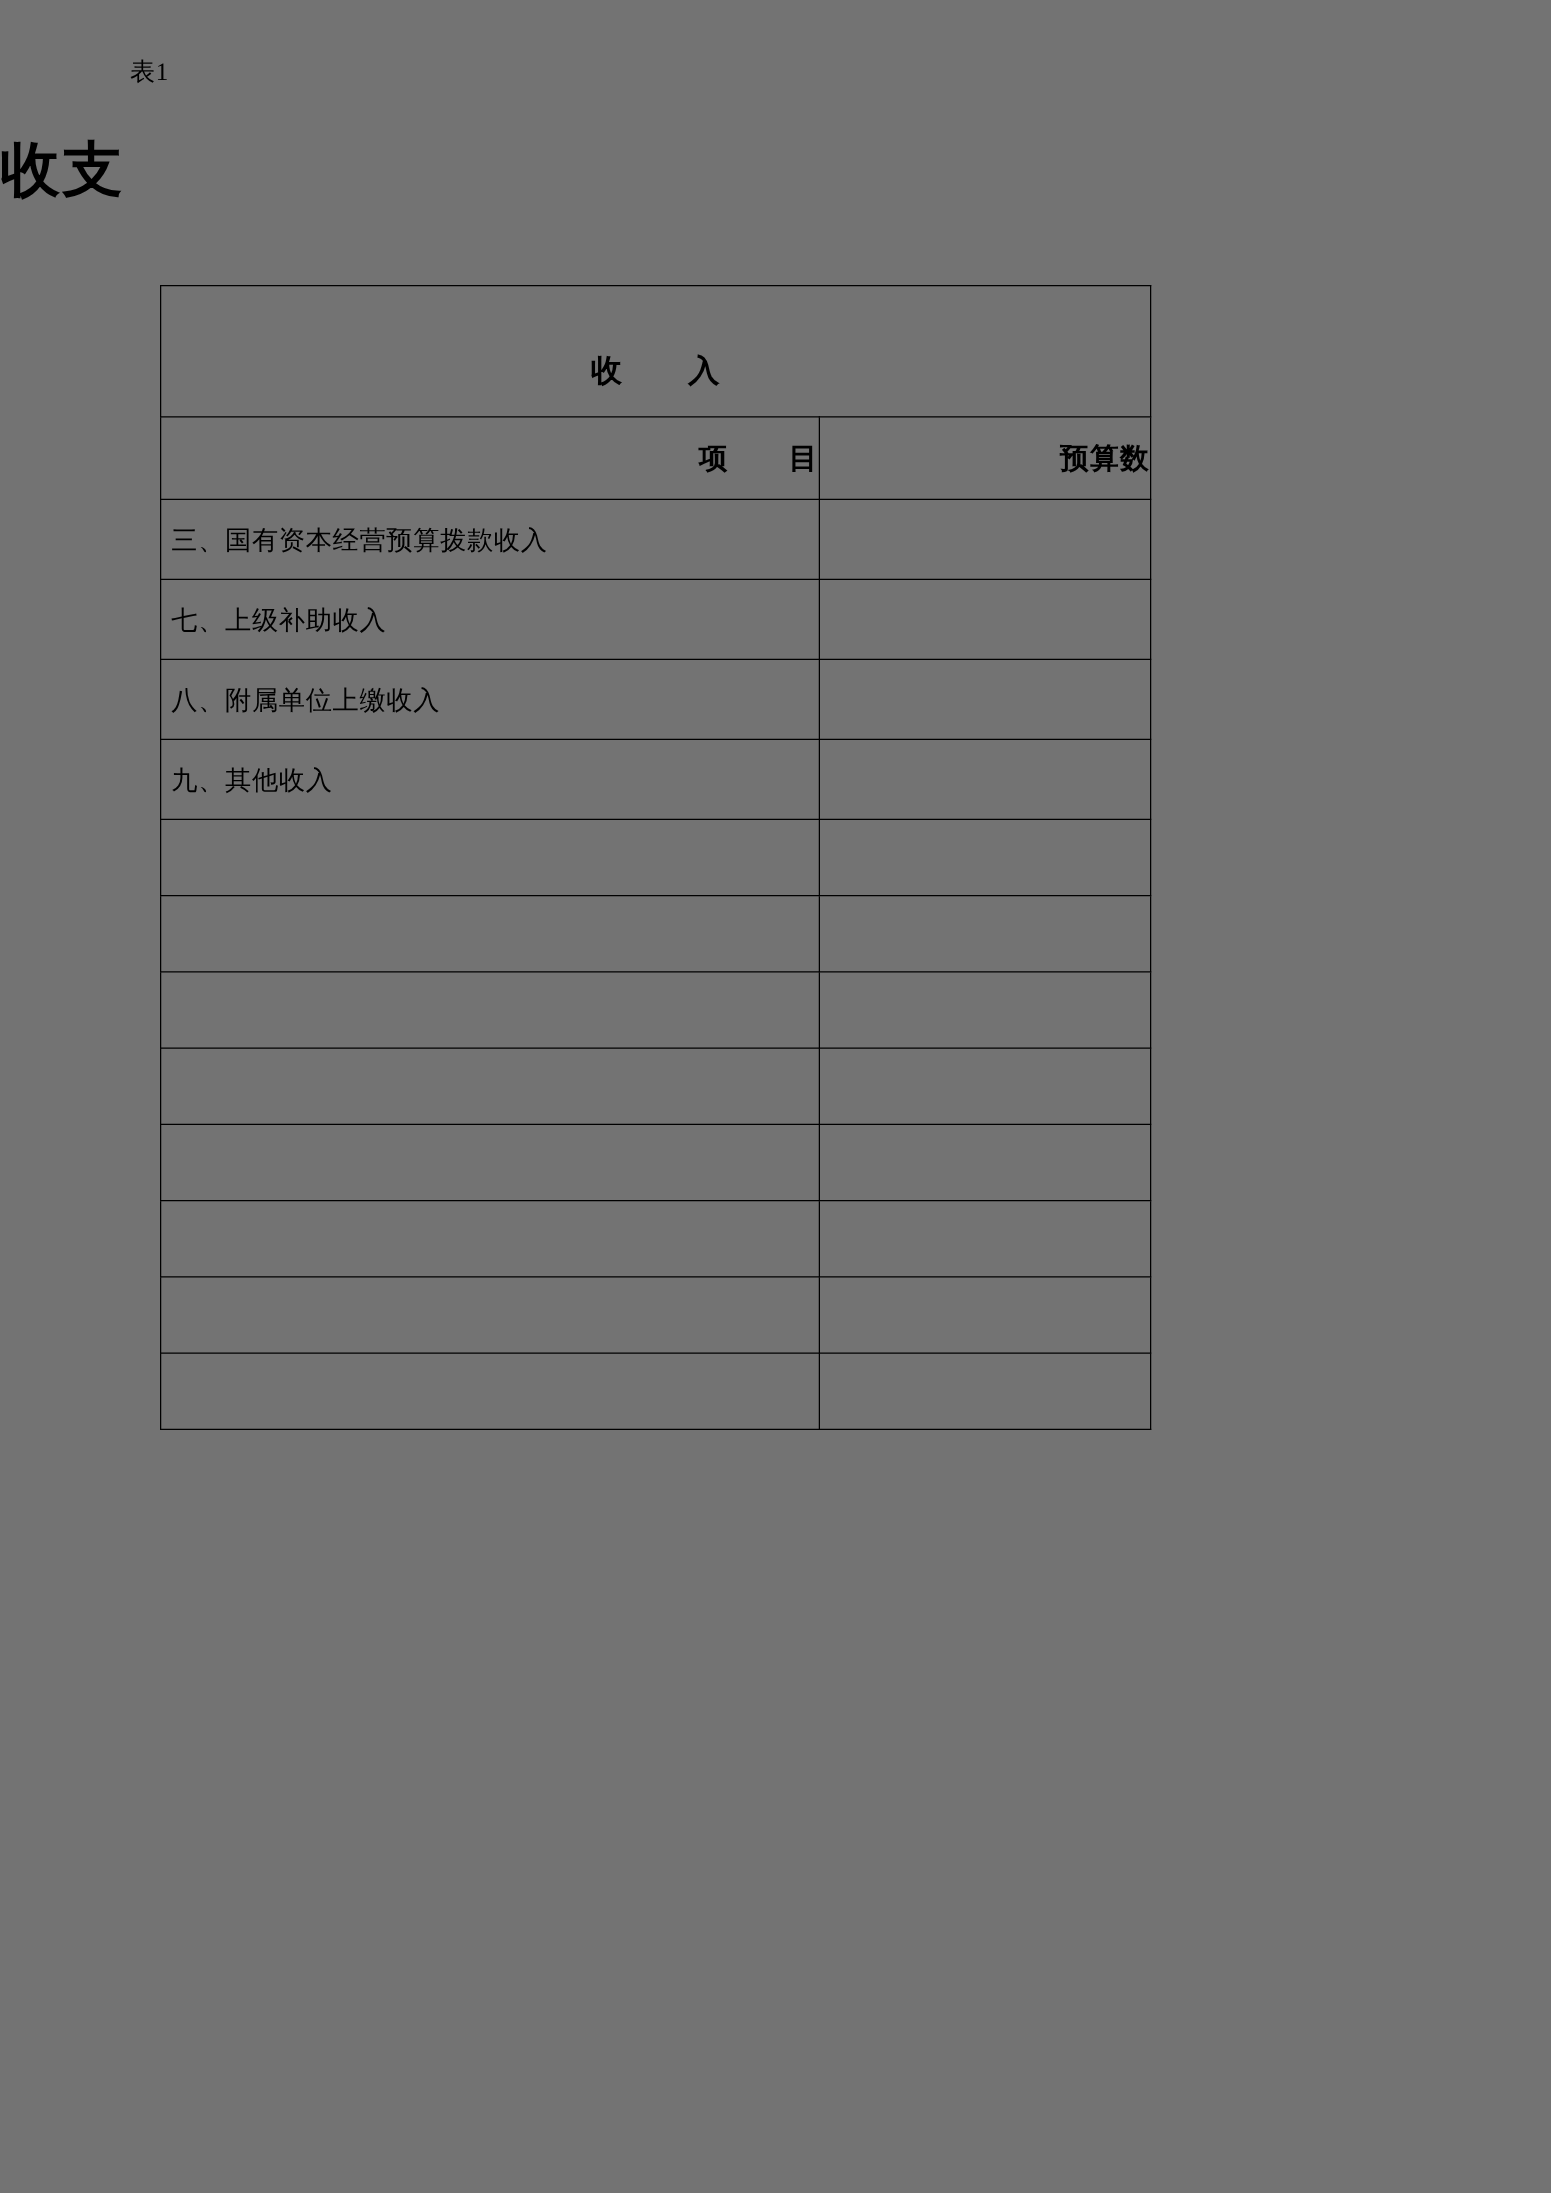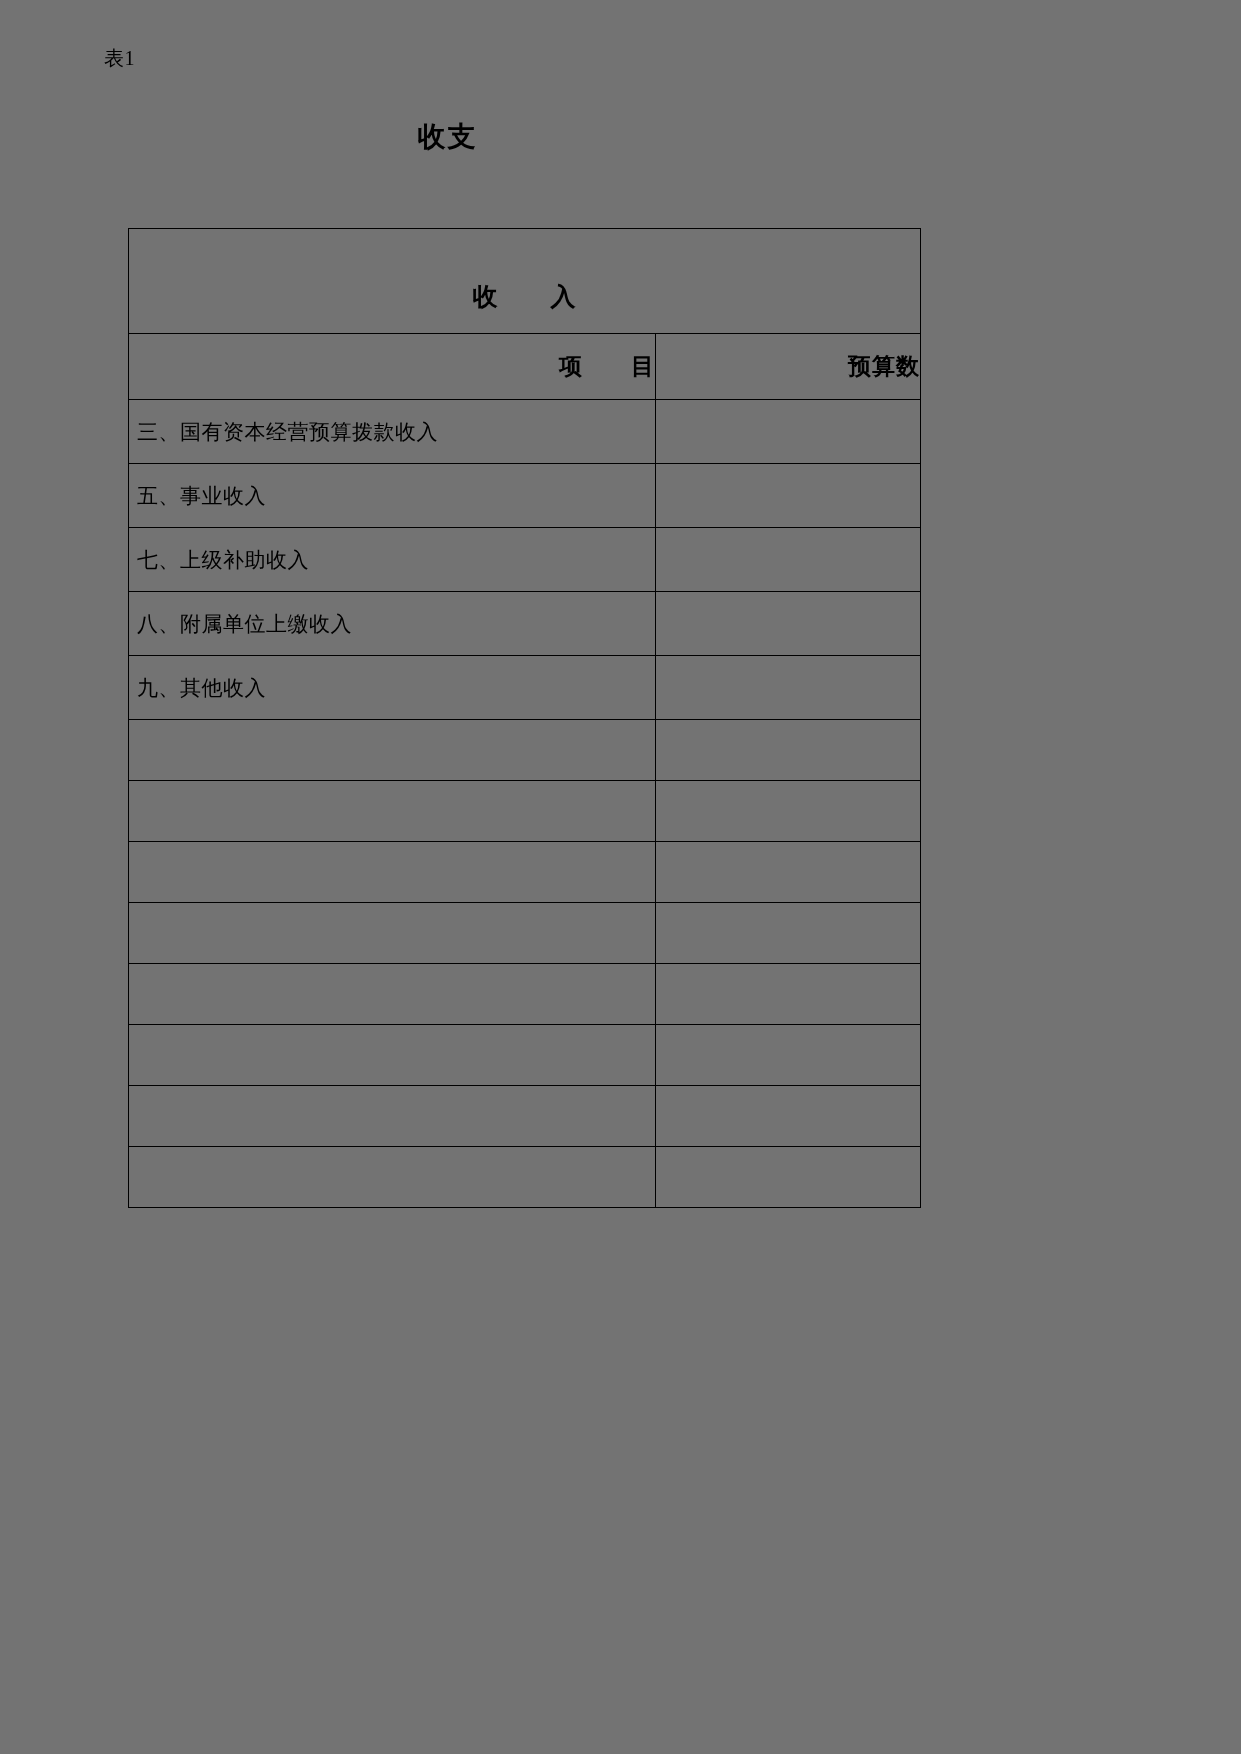--- a/index.html
+++ b/index.html
@@ -35,22 +35,22 @@
     letter-spacing: 0.5px;
     white-space: nowrap;
   }
 
   
   .doc-title {
     position: absolute;
     left: 0px;
     top: 110px;
     width: 895px;
-    text-align: center;
-    font-size: 28px;
+    text-align: left;
+    font-size: 48px;
     line-height: 54px;
     font-weight: 700;
     letter-spacing: 2px;
     white-space: nowrap;
   }
 
   
   .table-wrap {
     position: absolute;
     left: 103px;
@@ -140,24 +140,20 @@
         <tr>
           <td class="head-cell">项　　目</td>
           <td class="head-cell">预算数</td>
         </tr>
 
         <tr>
           <td class="row-item">三、国有资本经营预算拨款收入</td>
           <td class="row-value"></td>
         </tr>
         <tr>
-          <td class="row-item">五、事业收入</td>
-          <td class="row-value"></td>
-        </tr>
-        <tr>
           <td class="row-item">七、上级补助收入</td>
           <td class="row-value"></td>
         </tr>
         <tr>
           <td class="row-item">八、附属单位上缴收入</td>
           <td class="row-value"></td>
         </tr>
         <tr>
           <td class="row-item">九、其他收入</td>
           <td class="row-value"></td>

